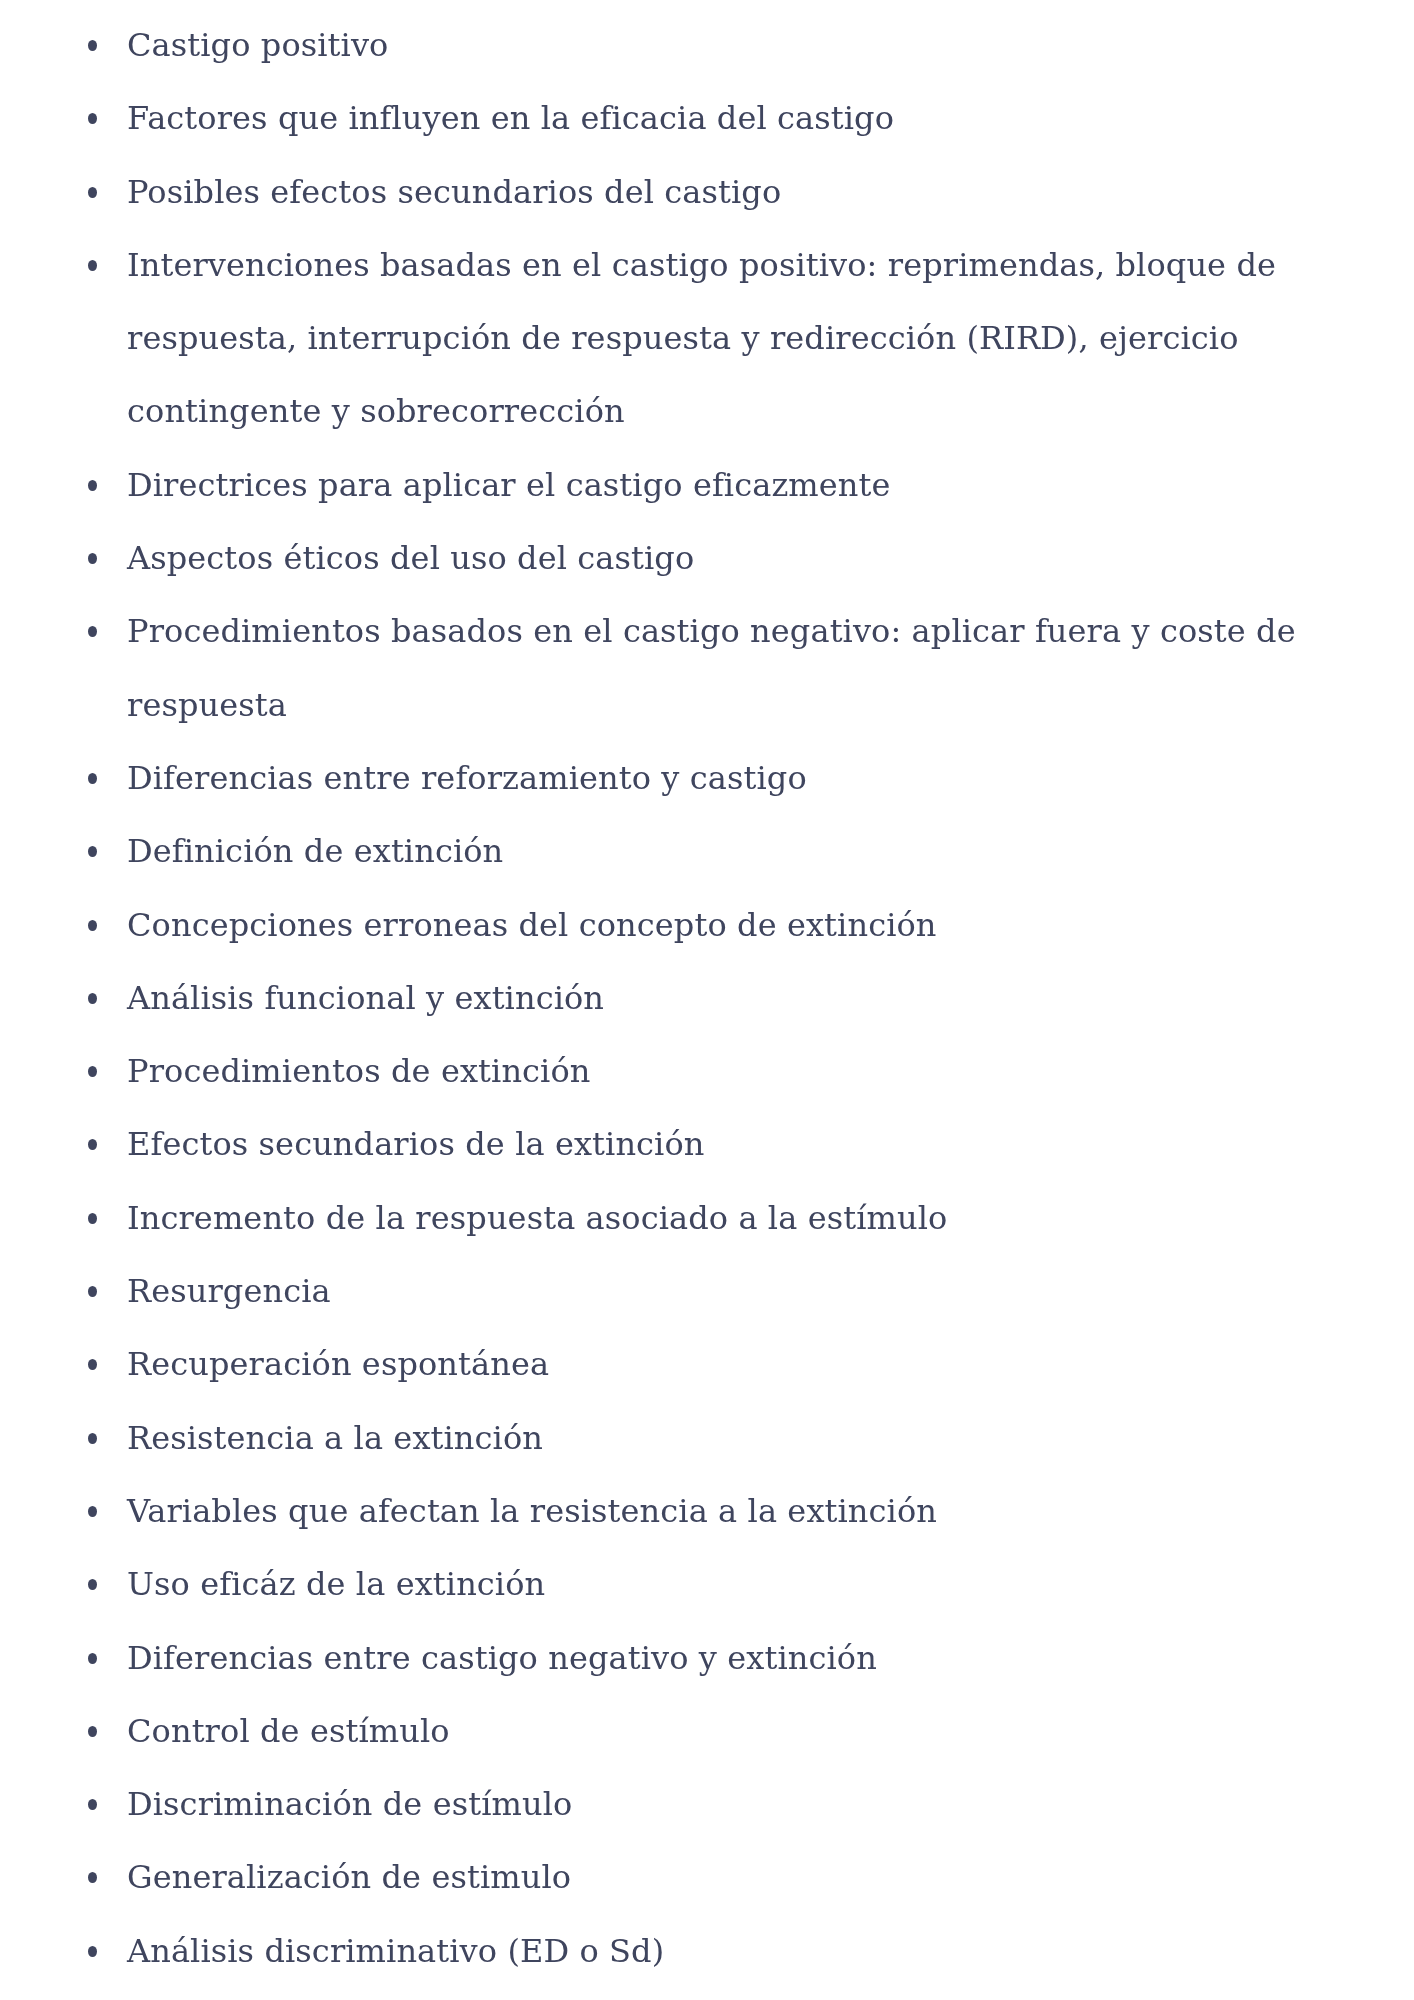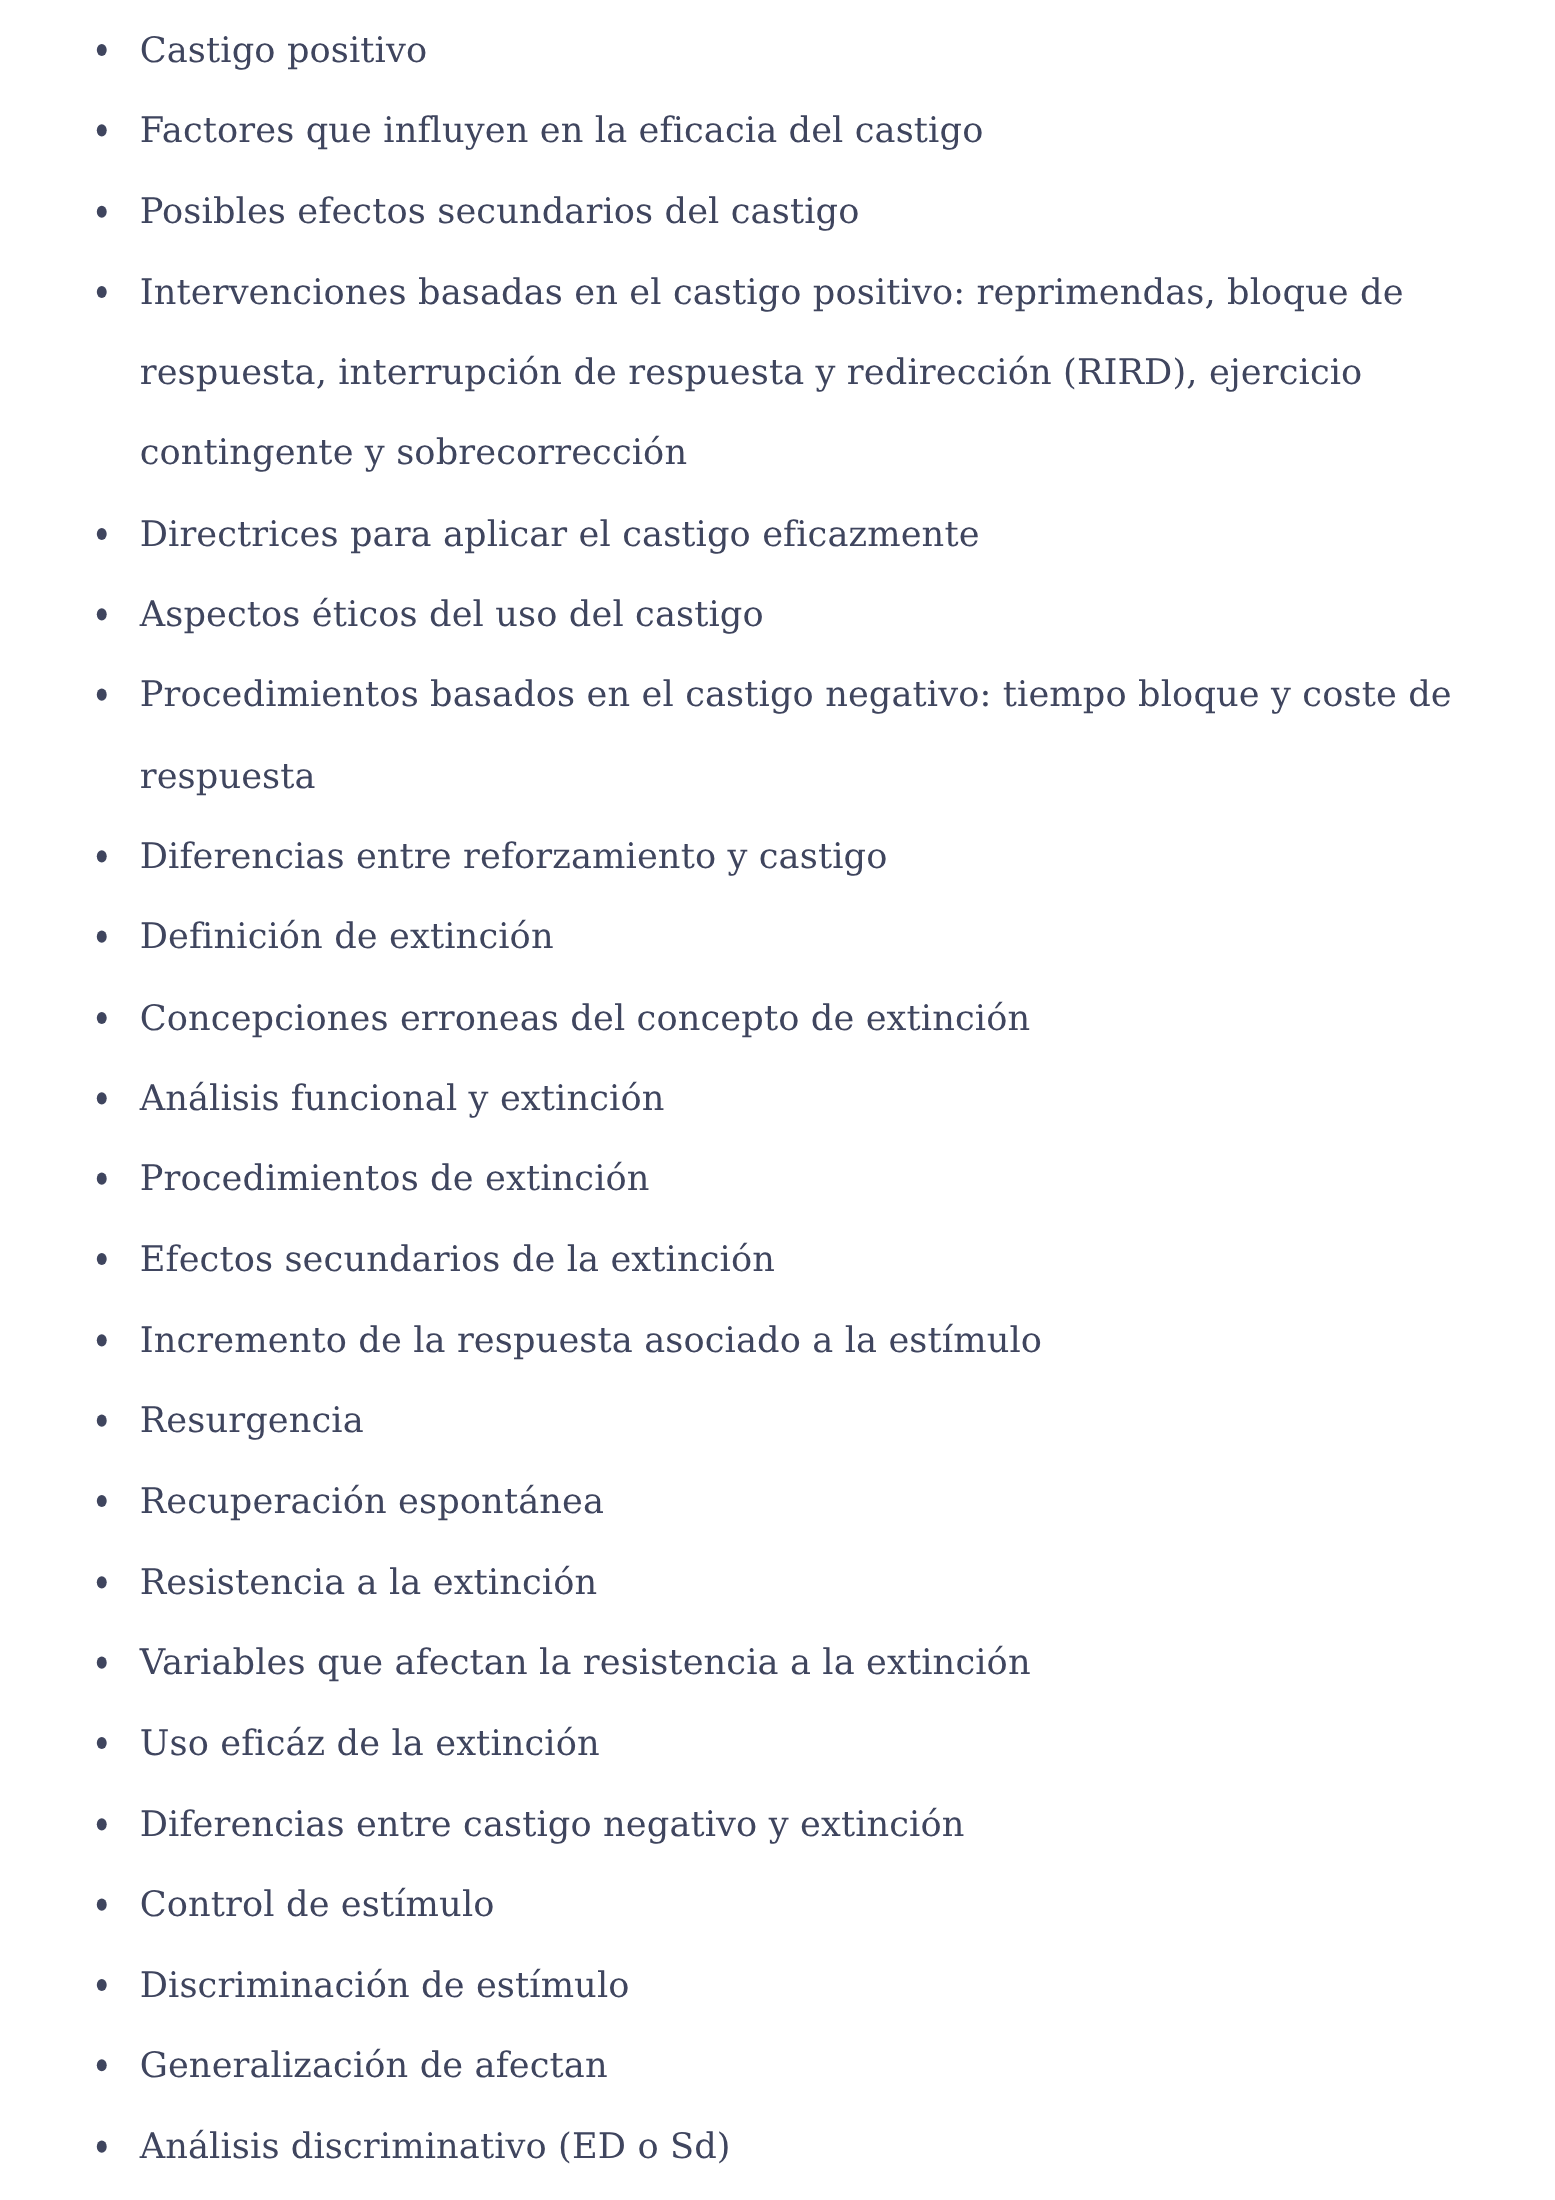--- a/index.html
+++ b/index.html
@@ -71,21 +71,21 @@
     <li>
         <span class="bullet"></span>
         <span class="item-text">Directrices para aplicar el castigo eficazmente</span>
       </li>
     <li>
         <span class="bullet"></span>
         <span class="item-text">Aspectos éticos del uso del castigo</span>
       </li>
     <li>
         <span class="bullet"></span>
-        <span class="item-text">Procedimientos basados en el castigo negativo: tiempo bloque y coste de
+        <span class="item-text">Procedimientos basados en el castigo negativo: aplicar fuera y coste de
 respuesta</span>
       </li>
     <li>
         <span class="bullet"></span>
         <span class="item-text">Diferencias entre reforzamiento y castigo</span>
       </li>
     <li>
         <span class="bullet"></span>
         <span class="item-text">Definición de extinción</span>
       </li>
@@ -136,20 +136,20 @@
     <li>
         <span class="bullet"></span>
         <span class="item-text">Control de estímulo</span>
       </li>
     <li>
         <span class="bullet"></span>
         <span class="item-text">Discriminación de estímulo</span>
       </li>
     <li>
         <span class="bullet"></span>
-        <span class="item-text">Generalización de afectan</span>
+        <span class="item-text">Generalización de estimulo</span>
       </li>
     <li>
         <span class="bullet"></span>
         <span class="item-text">Análisis discriminativo (ED o Sd)</span>
       </li>
   </ul>
 </div>
 
 </body></html>

